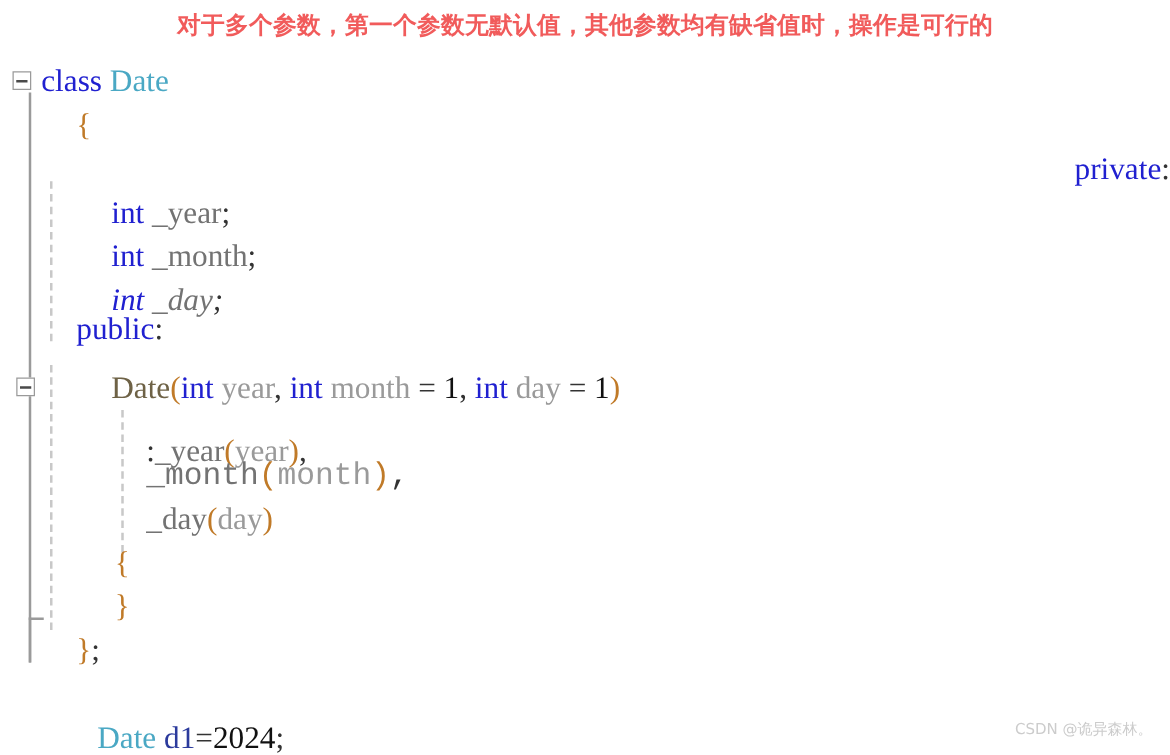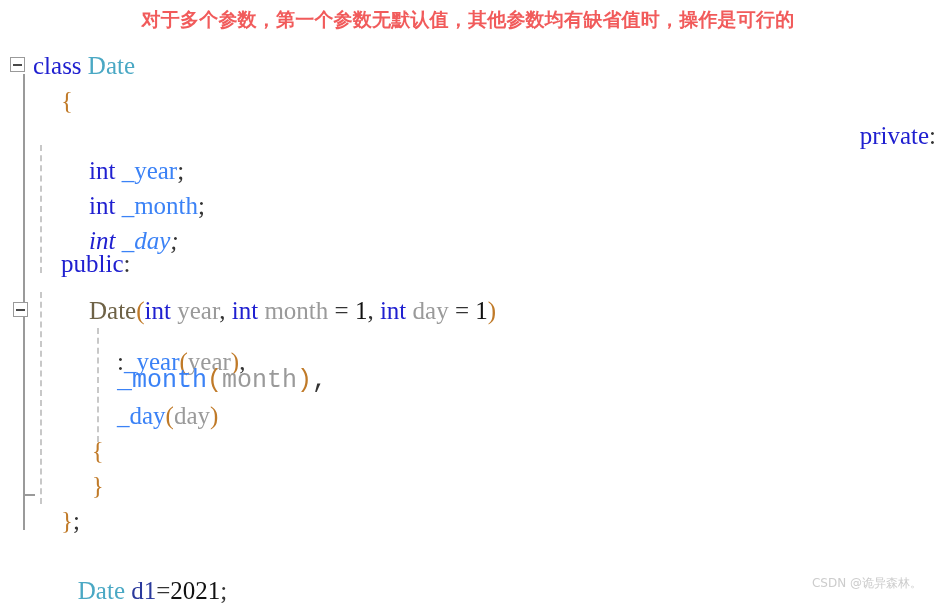--- a/index.html
+++ b/index.html
@@ -58,21 +58,21 @@
   }
   .code-line .ind {
     display: inline-block;
   }
 
   
   .kw      { color: #2020d0; }           
   .type    { color: #4aa8c4; }           
   .ctor    { color: #6e6246; }           
   .param   { color: #9a9a9a; }           
-  .ident   { color: #3b82f6; }           
+  .ident   { color: #737373; }           
   .var     { color: #2b3a9c; }           
   .num     { color: #111111; }           
   .punct   { color: #333333; }           
   .paren   { color: #c07a28; }           
   .brace   { color: #c07a28; }           
 
   
   .solid-guide {
     position: absolute;
     width: 2px;
@@ -149,17 +149,17 @@
       <div class="code-line" style="top: 183px; font-style: italic;"><span class="ind" style="width: 89px;"></span><span class="kw">int</span><span class="punct"> </span><span class="ident">_day</span><span class="punct">;</span></div>
       <div class="code-line" style="top: 206px;"><span class="ind" style="width: 61px;"></span><span class="kw">public</span><span class="punct">:</span></div>
       <div class="code-line" style="top: 253px;"><span class="ind" style="width: 89px;"></span><span class="ctor">Date</span><span class="paren">(</span><span class="kw">int</span><span class="punct"> </span><span class="param">year</span><span class="punct">, </span><span class="kw">int</span><span class="punct"> </span><span class="param">month</span><span class="punct"> = </span><span class="num">1</span><span class="punct">, </span><span class="kw">int</span><span class="punct"> </span><span class="param">day</span><span class="punct"> = </span><span class="num">1</span><span class="paren">)</span></div>
       <div class="code-line" style="top: 304px;"><span class="ind" style="width: 117px;"></span><span class="punct">:</span><span class="ident">_year</span><span class="paren">(</span><span class="param">year</span><span class="paren">)</span><span class="punct">,</span></div>
       <div class="code-line" style="top: 323px; font-family: Liberation Mono, monospace;"><span class="ind" style="width: 117px;"></span><span class="ident">_month</span><span class="paren">(</span><span class="param">month</span><span class="paren">)</span><span class="punct">,</span></div>
       <div class="code-line" style="top: 358px;"><span class="ind" style="width: 117px;"></span><span class="ident">_day</span><span class="paren">(</span><span class="param">day</span><span class="paren">)</span></div>
       <div class="code-line" style="top: 393px;"><span class="ind" style="width: 91.8px;"></span><span class="brace">{</span></div>
       <div class="code-line" style="top: 428px;"><span class="ind" style="width: 91.8px;"></span><span class="brace">}</span></div>
       <div class="code-line" style="top: 463px;"><span class="ind" style="width: 61px;"></span><span class="brace">}</span><span class="punct">;</span></div>
       <div class="code-line" style="top: 498px;"><span class="ind" style="width: 61px;"></span></div>
-      <div class="code-line" style="top: 533px;"><span class="ind" style="width: 77.8px;"></span><span class="type">Date</span><span class="punct"> </span><span class="var">d1</span><span class="punct">=</span><span class="num">2021</span><span class="punct">;</span></div>
+      <div class="code-line" style="top: 533px;"><span class="ind" style="width: 77.8px;"></span><span class="type">Date</span><span class="punct"> </span><span class="var">d1</span><span class="punct">=</span><span class="num">2024</span><span class="punct">;</span></div>
     </div>
 </div>
 
 <div id="watermark">CSDN @诡异森林。</div>
 
 </body></html>

